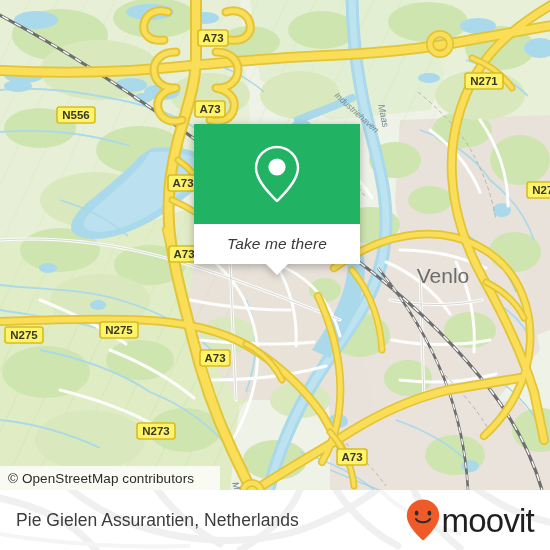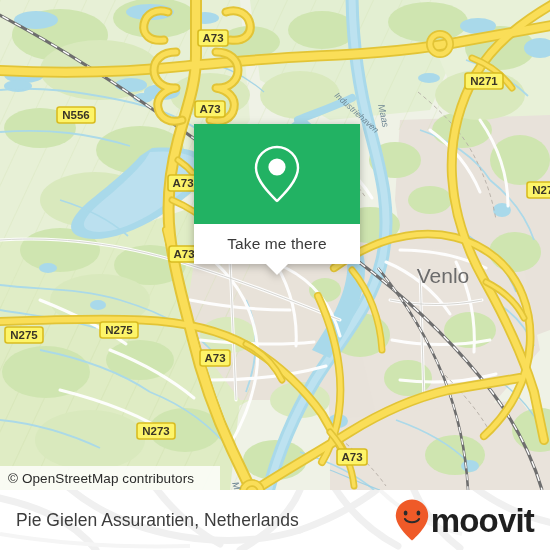--- a/index.html
+++ b/index.html
@@ -63,20 +63,21 @@
     display: flex;
     align-items: center;
     justify-content: center;
   }
   #popup-body {
     height: 40px;
     background: #ffffff;
     display: flex;
     align-items: center;
     justify-content: center;
+    font-style: italic;
   }
   #popup-label {
     font-size: 15.5px;
     color: #3a3a3a;
     letter-spacing: 0.1px;
   }
   #popup-tail {
     position: absolute;
     left: 50%;
     top: 140px;
@@ -122,21 +123,21 @@
   #brand {
     display: flex;
     align-items: center;
     gap: 1px;
   }
   #brand-word {
     font-size: 33px;
     color: #1f1f1f;
     letter-spacing: -0.8px;
     line-height: 1;
-    font-weight: 700;
+    font-weight: 400;
   }
 </style>
 </head>
 <body>
 
 <div id="app">
 
   <div id="map">
     <svg width="550" height="490" viewBox="0 0 550 490" xmlns="http://www.w3.org/2000/svg">
       <defs>

